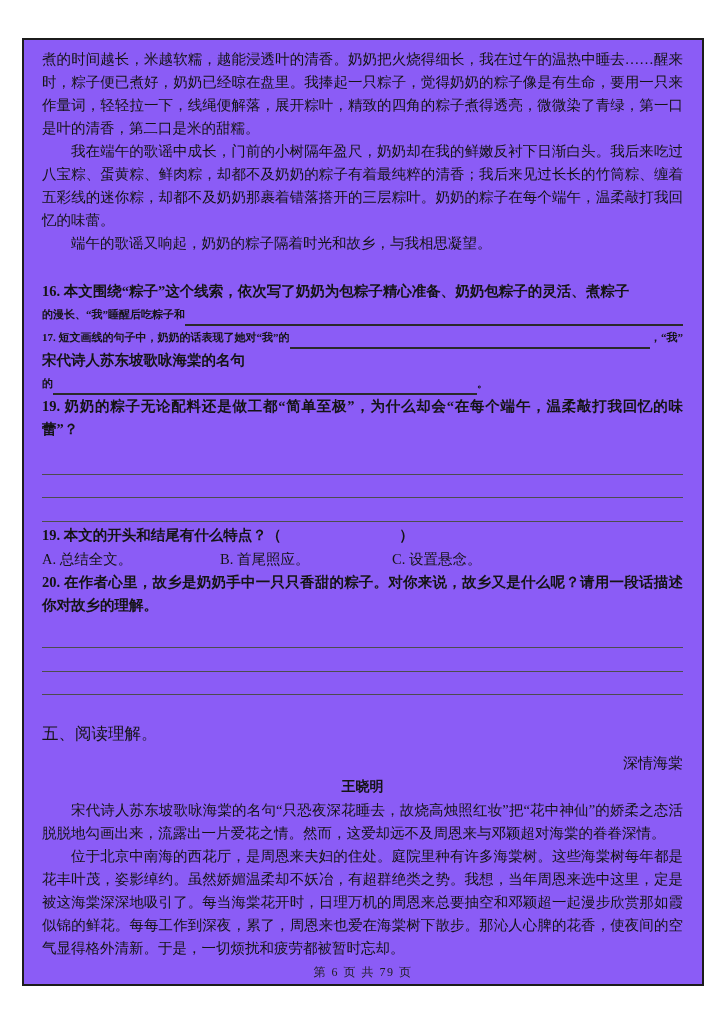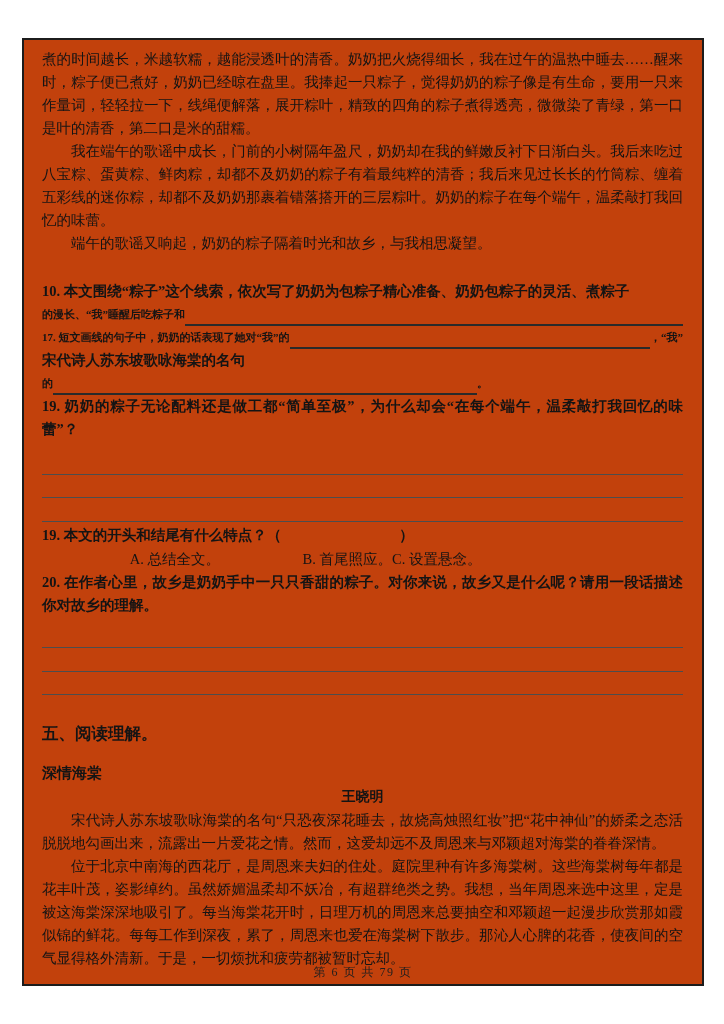--- a/index.html
+++ b/index.html
@@ -14,21 +14,21 @@
   }
   .page-frame {
     position: absolute;
     left: 22px;
     top: 38px;
     width: 682px;
     height: 948px;
     border: 2px solid #1c1c1c;
     box-sizing: border-box;
     padding: 8px 19px 8px 18px;
-    background: #c2410c;
+    background: #8b5cf6;
   }
   .passage p, .essay p {
     margin: 0;
     font-size: 14.5px;
     line-height: 23px;
     text-align: justify;
   }
   .indent { text-indent: 2em; }
   .q-block { margin-top: 25px; }
   .q-text {
@@ -61,39 +61,39 @@
   .answer-line {
     height: 22.5px;
     border-bottom: 1.6px solid #4d4d4d;
   }
   .options-row {
     display: flex;
     font-size: 14.5px;
     line-height: 24px;
     font-weight: 400;
   }
-  .options-row .opt { white-space: nowrap; text-align: right; }
+  .options-row .opt { white-space: nowrap; }
   .opt-a { width: 178px; }
   .opt-b { width: 172px; }
   .paren-gap {
     display: inline-block;
     width: 118px;
   }
   .section-heading {
     margin: 26px 0 0 0;
     font-size: 16.5px;
     line-height: 26px;
-    font-weight: 700;
+    font-weight: 400;
   }
   .essay-title {
-    margin-top: 14px;
-    text-align: left;
+    margin-top: 4px;
+    text-align: right;
     font-size: 15px;
     line-height: 24px;
-    font-weight: 700;
+    font-weight: 400;
   }
   .essay-author {
     text-align: center;
     font-size: 14px;
     line-height: 24px;
     font-weight: 700;
   }
   .essay { margin-top: 1px; }
   .page-footer {
     position: absolute;
@@ -113,21 +113,21 @@
 
   <div class="passage">
     <p>煮的时间越长，米越软糯，越能浸透叶的清香。奶奶把火烧得细长，我在过午的温热中睡去……醒来时，粽子便已煮好，奶奶已经晾在盘里。我捧起一只粽子，觉得奶奶的粽子像是有生命，要用一只来作量词，轻轻拉一下，线绳便解落，展开粽叶，精致的四角的粽子煮得透亮，微微染了青绿，第一口是叶的清香，第二口是米的甜糯。</p>
     <p class="indent">我在端午的歌谣中成长，门前的小树隔年盈尺，奶奶却在我的鲜嫩反衬下日渐白头。我后来吃过八宝粽、蛋黄粽、鲜肉粽，却都不及奶奶的粽子有着最纯粹的清香；我后来见过长长的竹筒粽、缠着五彩线的迷你粽，却都不及奶奶那裹着错落搭开的三层粽叶。奶奶的粽子在每个端午，温柔敲打我回忆的味蕾。</p>
     <p class="indent">端午的歌谣又响起，奶奶的粽子隔着时光和故乡，与我相思凝望。</p>
   </div>
 
   <div class="q-block">
 
     <div>
-      <p class="q-text">10. 本文围绕“粽子”这个线索，依次写了奶奶为包粽子精心准备、奶奶包粽子的灵活、煮粽子</p>
+      <p class="q-text">16. 本文围绕“粽子”这个线索，依次写了奶奶为包粽子精心准备、奶奶包粽子的灵活、煮粽子</p>
       <div class="q-line">
         <span class="txt">的漫长、“我”睡醒后吃粽子和</span>
         <span class="blank-fill"></span>
       </div>
     </div>
 
     <div>
       <div class="q-line">
         <span class="txt">17. 短文画线的句子中，奶奶的话表现了她对“我”的</span>
         <span class="blank-fill"></span>

